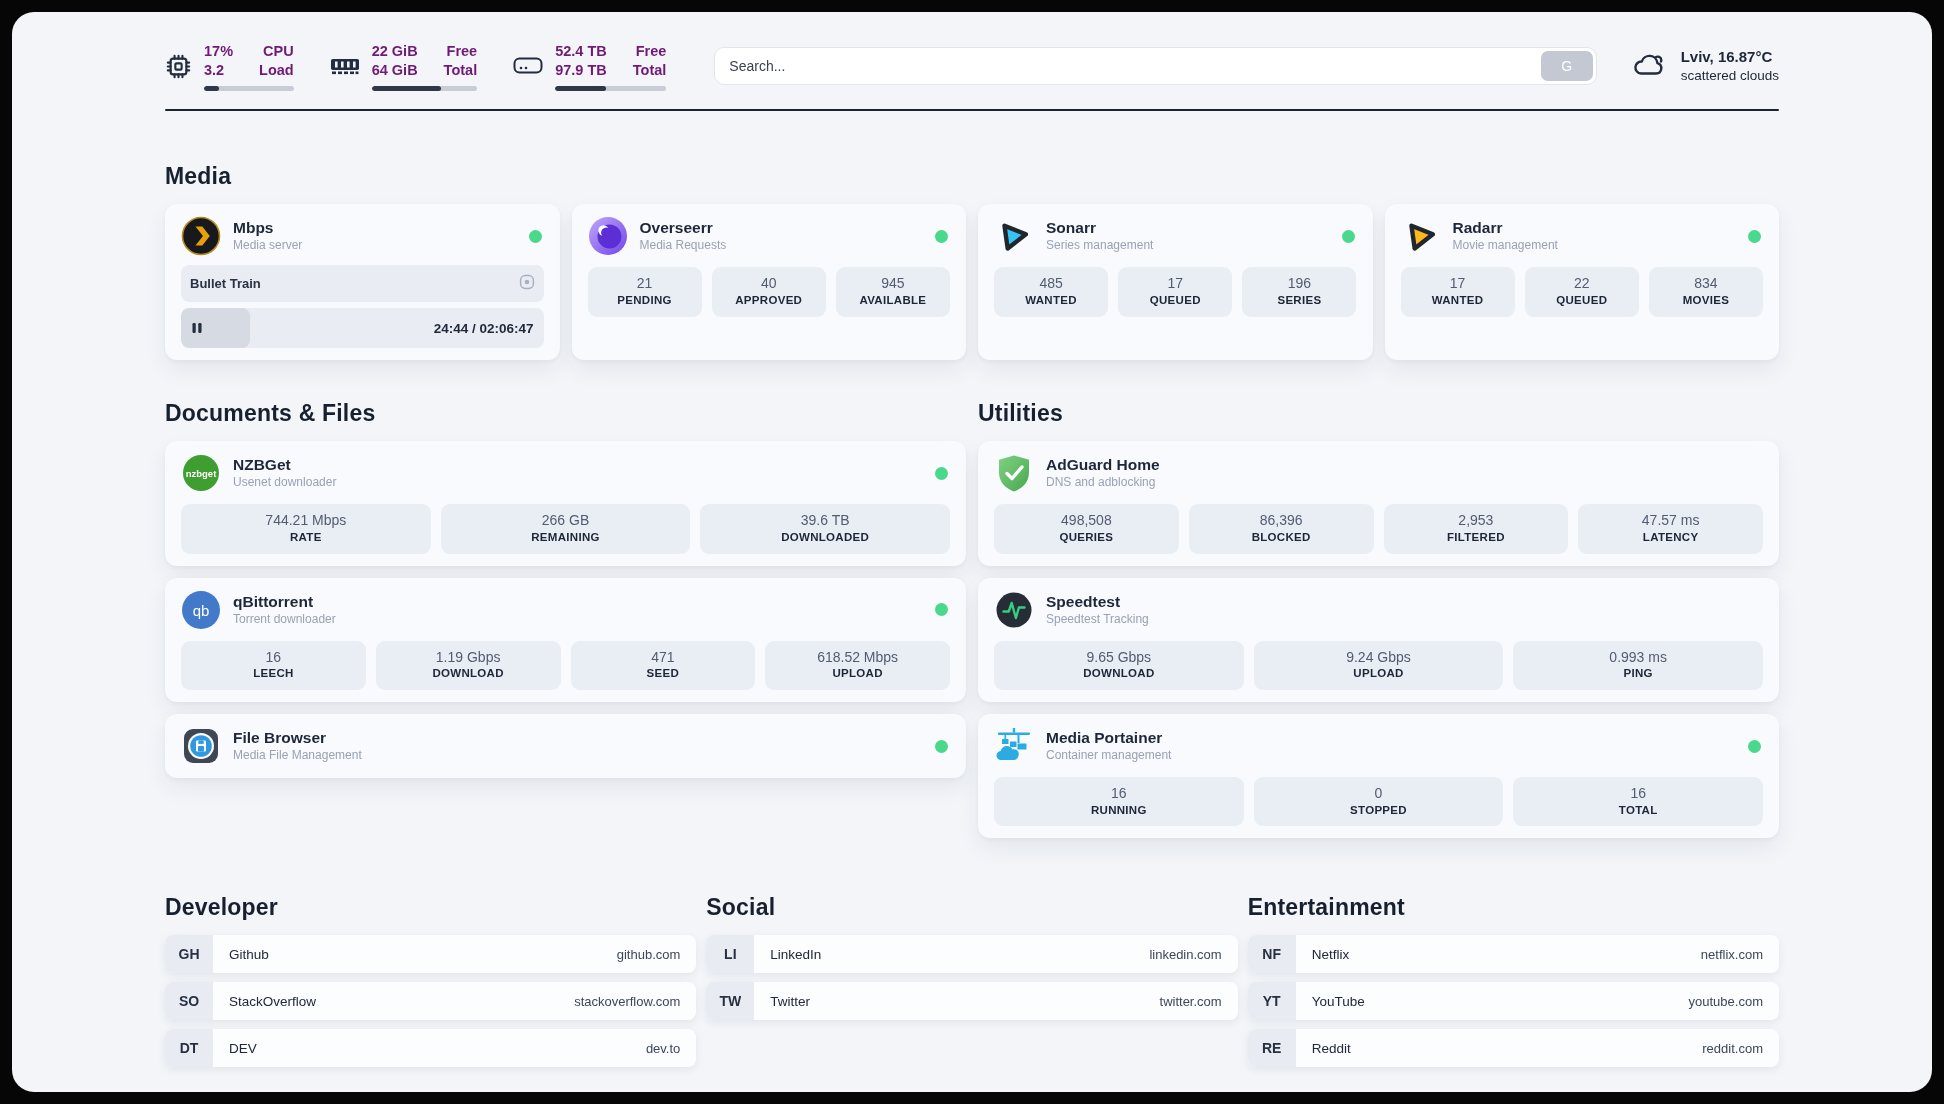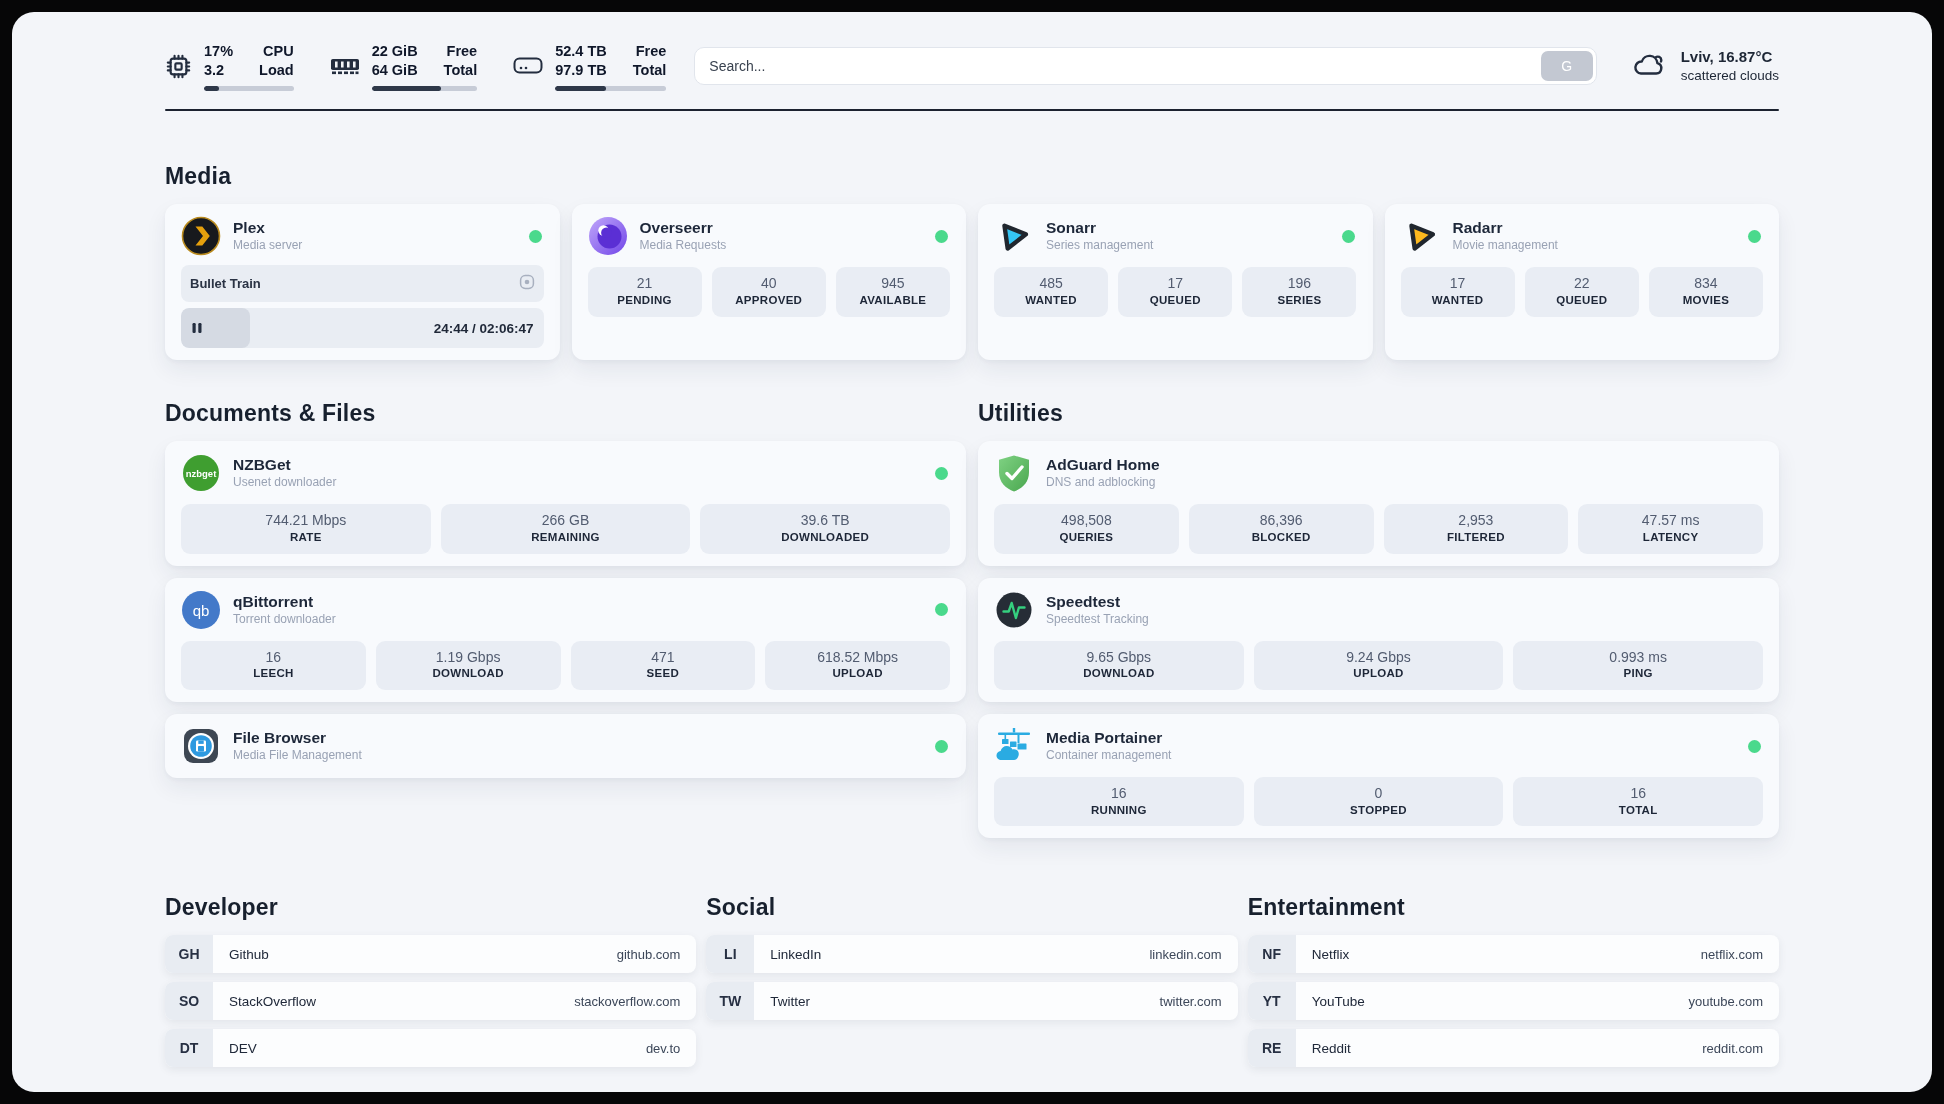--- a/index.html
+++ b/index.html
@@ -18,26 +18,26 @@
   }
   .content { padding:30px 153px 0; }
 
   
   .topbar { display:flex; align-items:center; }
   .hw-stats { display:flex; gap:36px; }
   .hw-group { display:flex; align-items:center; gap:12px; }
   .hw-icon { flex:0 0 auto; display:flex; }
   .hw-body { display:flex; flex-direction:column; gap:6px; }
   .hw-text { display:flex; justify-content:space-between; gap:26px; }
-  .hw-col { display:flex; flex-direction:column; line-height:1.3; font-size:14.5px; font-weight:600; color:#0f172a; }
+  .hw-col { display:flex; flex-direction:column; line-height:1.3; font-size:14.5px; font-weight:600; color:#701a75; }
   .hw-col.right { text-align:right; }
   .hw-bar { position:relative; height:5px; border-radius:3px; background:#c7ccd7; overflow:hidden; }
   .hw-fill { position:absolute; left:0; top:0; bottom:0; border-radius:3px; background:#2e3849; }
 
-  .search { position:relative; flex:1; margin:0 34px 0 28px; }
+  .search { position:relative; flex:1; margin:0 34px 0 48px; }
   .search input {
     width:100%; height:38px; border:1.5px solid #e1e5ec; border-radius:10px;
     background:#ffffff; padding:0 66px 0 14px; font-size:14px; color:#39424f;
     font-family:inherit; outline:none;
   }
   .search input::placeholder { color:#39424f; opacity:1; }
   .search-btn {
     position:absolute; right:4px; top:4px; width:52px; height:30px;
     background:#c3c8d2; border-radius:7px; color:#ffffff; font-size:14px;
     display:flex; align-items:center; justify-content:center; cursor:pointer;
@@ -227,21 +227,21 @@
 
         <div class="card">
           <div class="card-header">
             <span class="app-icon">
               <svg viewBox="0 0 40 40" width="40" height="40">
                 <circle cx="20" cy="20" r="18.5" fill="#17191d" stroke="#b98a1e" stroke-width="1.6"></circle>
                 <path d="M14.5 10.5h6.8l7.5 9.5-7.5 9.5h-6.8l7.5-9.5z" fill="#e5a00d"></path>
               </svg>
             </span>
             <div class="app-title">
-              <div class="app-name">Plex</div>
+              <div class="app-name">Mbps</div>
               <div class="app-desc">Media server</div>
             </div>
             <span class="status-dot"></span>
           </div>
           <div class="session-row">
             <span class="session-title">Bullet Train</span>
             <span>
               <svg width="16" height="16" viewBox="0 0 16 16" fill="none">
                 <rect x="1.6" y="1.6" width="12.8" height="12.8" rx="4.6" stroke="#a8b0bf" stroke-width="1.5"></rect>
                 <circle cx="8" cy="8" r="2.3" fill="#a8b0bf"></circle>

